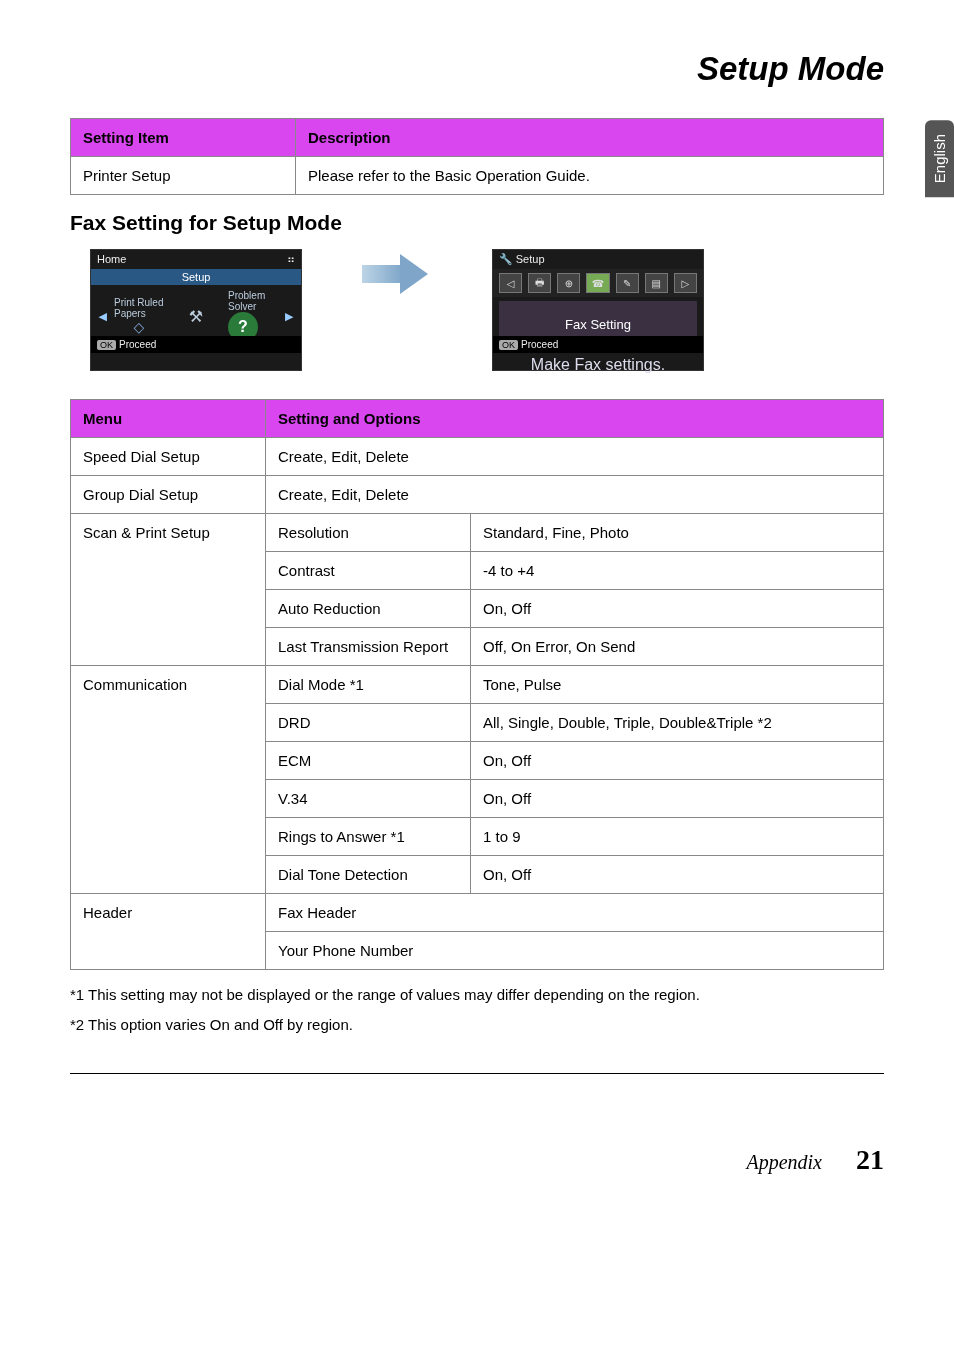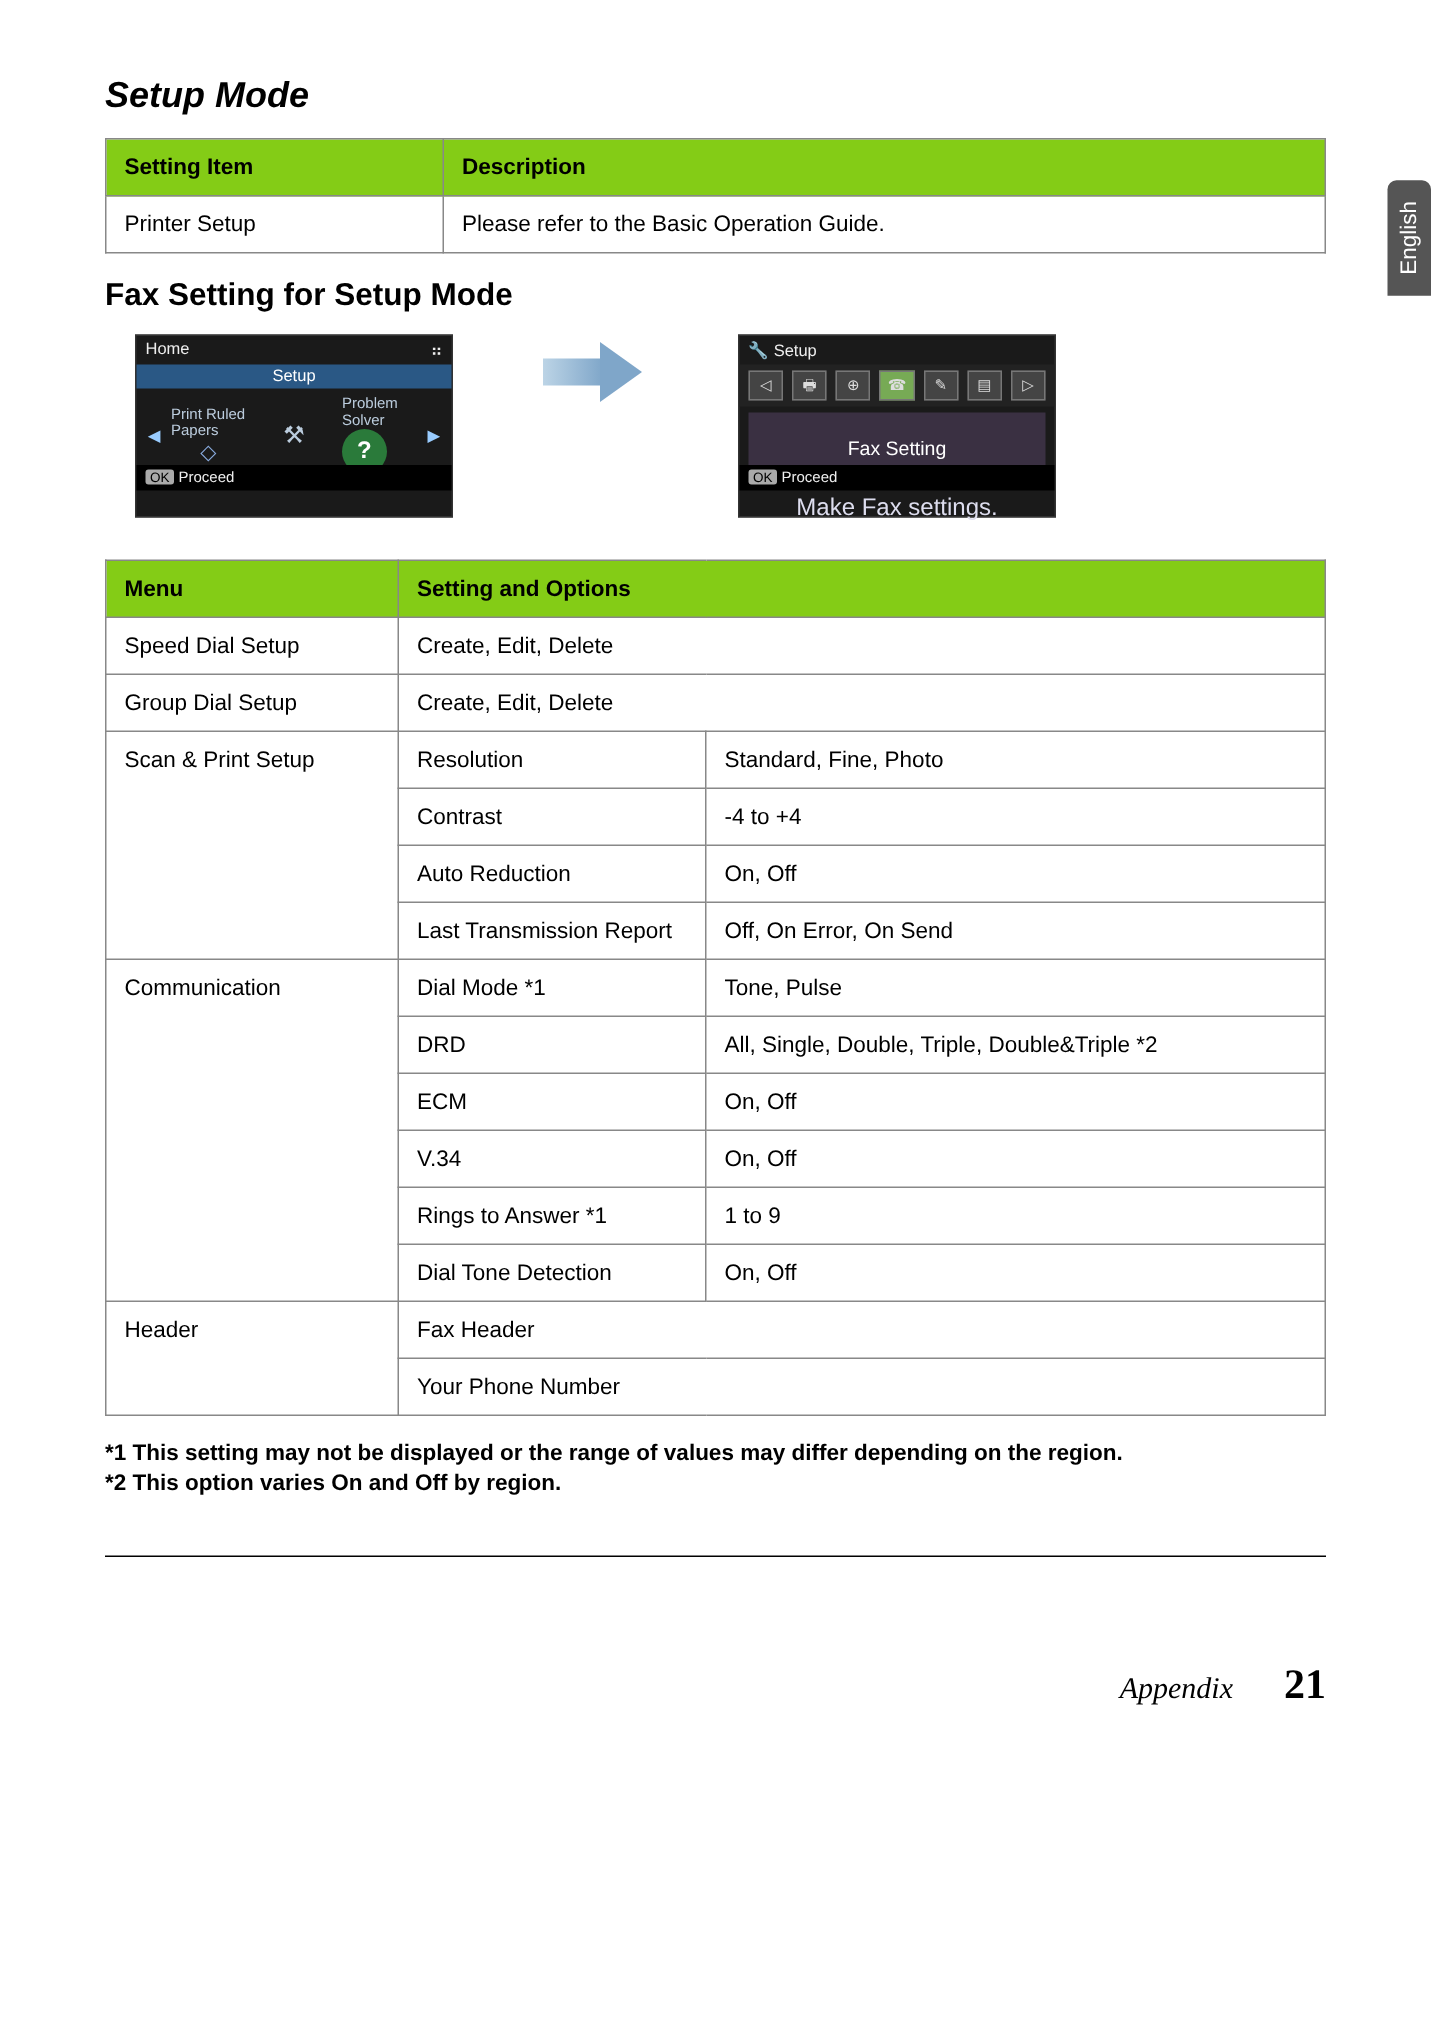--- a/index.html
+++ b/index.html
@@ -22,35 +22,36 @@
       color: #fff;
       writing-mode: vertical-rl;
       transform: rotate(180deg);
       padding: 14px 6px;
       font-size: 15px;
       border-radius: 0 0 6px 6px;
     }
     h1.title {
       font-style: italic;
       font-weight: bold;
-      font-size: 24px;
-      margin: 0 0 14px 0;
+      font-size: 33px;
+      margin: 0 0 30px 0;
+      text-align: right;
     }
     h2.subtitle {
       font-weight: bold;
       font-size: 21px;
       margin: 4px 0 14px 0;
     }
     table {
       border-collapse: collapse;
       width: 100%;
       margin-bottom: 16px;
     }
     th.cell-head {
-      background: #84cc16;
+      background: #d946ef;
       text-align: left;
       font-weight: bold;
       padding: 10px 12px;
       border: 1px solid #888;
       font-size: 15px;
     }
     td.cell {
       padding: 10px 12px;
       border: 1px solid #888;
       font-size: 15px;
@@ -177,22 +178,21 @@
       left:38px;
       top:5px;
       width:0;
       height:0;
       border-left:28px solid #7fa6c9;
       border-top:20px solid transparent;
       border-bottom:20px solid transparent;
     }
     .footnote {
       font-size: 15px;
-      margin: 3px 0;
-      font-weight: bold;
+      margin: 13px 0;
     }
     .footer {
       display:flex;
       justify-content:flex-end;
       align-items:baseline;
       gap:34px;
       border-top: none;
       margin-top:60px;
       padding-top:10px;
     }

